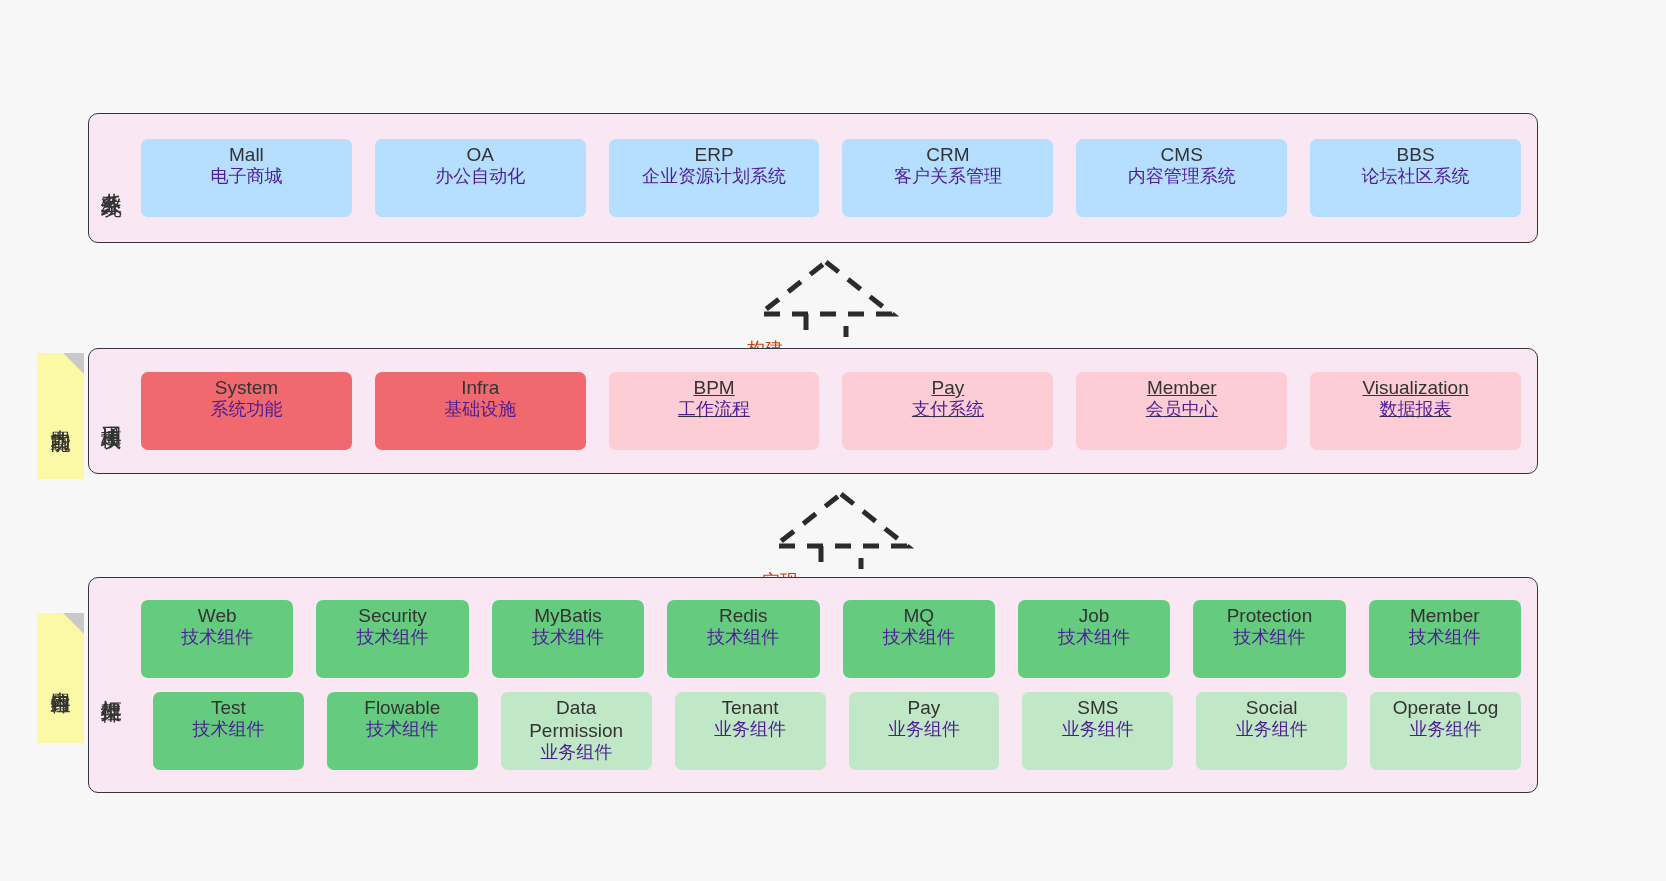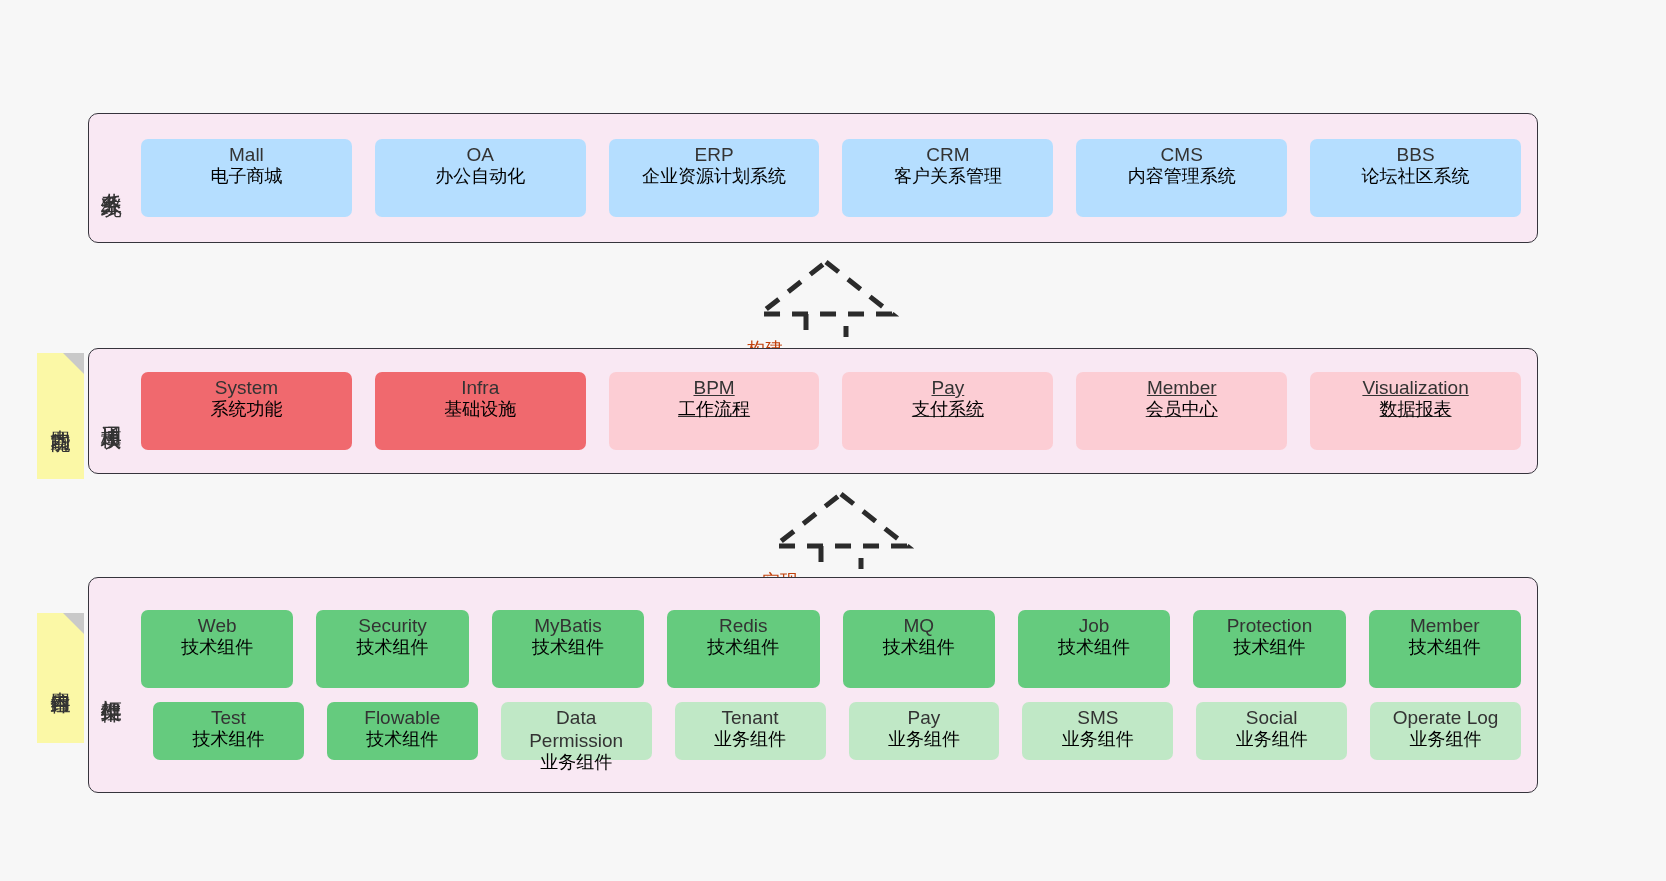--- a/index.html
+++ b/index.html
@@ -77,21 +77,21 @@
     box-sizing: border-box;
     padding: 4px 6px;
     min-width: 0;
   }
   .node .n-title {
     font-size: 19px;
     color: #333333;
   }
   .node .n-sub {
     font-size: 18px;
-    color: #000000;
+    color: #4c1d95;
   }
 
   .c-blue       { background: #b5deff; }
   .c-red        { background: #f0696e; }
   .c-pink       { background: #fccdd4; text-decoration: underline; }
   .c-green      { background: #65cb7e; }
   .c-lightgreen { background: #c0e8c6; }
 
   
   .sticky {
@@ -269,21 +269,21 @@
         <div class="node c-green">
           <span class="n-title">Protection</span>
           <span class="n-sub">技术组件</span>
         </div>
         <div class="node c-green">
           <span class="n-title">Member</span>
           <span class="n-sub">技术组件</span>
         </div>
       </div>
 
-      <div class="row" style="height:58px;padding-left:12px;">
+      <div class="row" style="height:78px;padding-left:12px;">
         <div class="node c-green">
           <span class="n-title">Test</span>
           <span class="n-sub">技术组件</span>
         </div>
         <div class="node c-green">
           <span class="n-title">Flowable</span>
           <span class="n-sub">技术组件</span>
         </div>
         <div class="node c-lightgreen">
           <span class="n-title">Data Permission</span>

